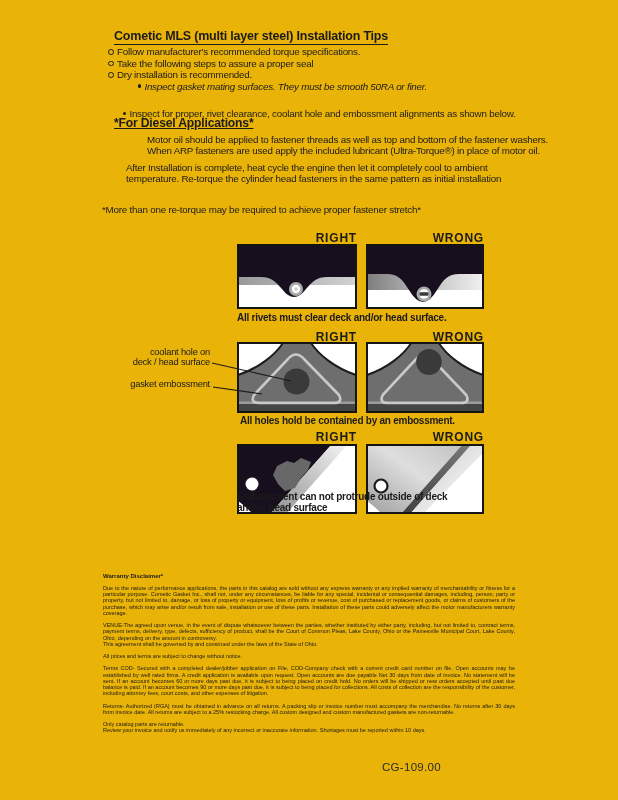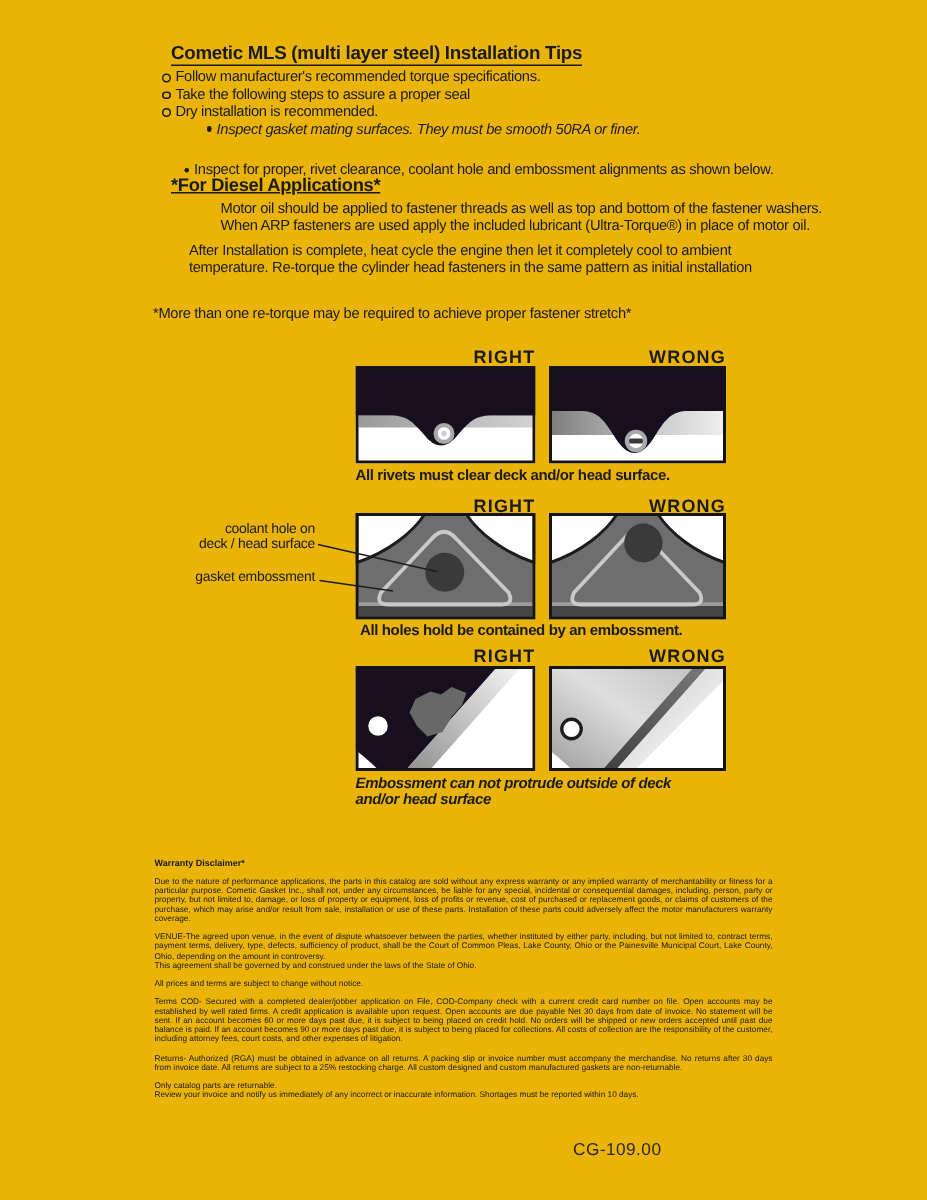--- a/index.html
+++ b/index.html
@@ -197,21 +197,21 @@
     </defs>
     <rect x="0" y="0" width="118" height="70" fill="#ffffff"></rect>
     <path d="M0,0 H97 L35,70 H0 Z" fill="url(#gBandW3a)"></path>
     <path d="M97,0 H106 L44,70 H35 Z" fill="url(#gBandW3b)"></path>
     <path d="M106,0 H118 V8 L57,70 H44 Z" fill="url(#gBandW3c)"></path>
     <path d="M0,56 Q8,62 16,70 H0 Z" fill="#ffffff"></path>
     <circle cx="15" cy="42" r="6.5" fill="#ffffff" stroke="#1c1c1c" stroke-width="2.2"></circle>
     <rect x="1" y="1" width="116" height="68" fill="none" stroke="#141414" stroke-width="2"></rect>
   </svg>
 
-  <div class="abs caption" style="left:237px;top:517px;font-style:italic;">
+  <div class="abs caption" style="left:237px;top:491px;">
     <div>Embossment can not protrude outside of deck</div>
     <div>and/or head surface</div>
   </div>
 
   <div class="abs disclaimer" style="left:103px;top:573px;">
     <div class="dh">Warranty Disclaimer*</div>
     <p>Due to the nature of performance applications, the parts in this catalog are sold without any express warranty or any implied warranty of merchantability or fitness for a particular purpose.  Cometic Gasket Inc., shall not, under any circumstances, be liable for any special, incidental or consequential damages, including, person, party or property, but not limited to, damage, or loss of property or equipment, loss of profits or revenue, cost of purchased or replacement goods, or claims of customers of the purchase, which may arise and/or result from sale, installation or use of these parts.  Installation of these parts could adversely affect the motor manufacturers warranty coverage.</p>
     <p class="tight">VENUE-The agreed upon venue, in the event of dispute whatsoever between the parties, whether instituted by either party, including, but not limited to, contract terms, payment terms, delivery, type, defects, sufficiency of product, shall be the Court of Common Pleas, Lake County, Ohio or the Painesville Municipal Court, Lake County, Ohio, depending on the amount in controversy.</p>
     <p>This agreement shall be governed by and construed under the laws of the State of Ohio.</p>
     <p>All prices and terms are subject to change without notice.</p>

